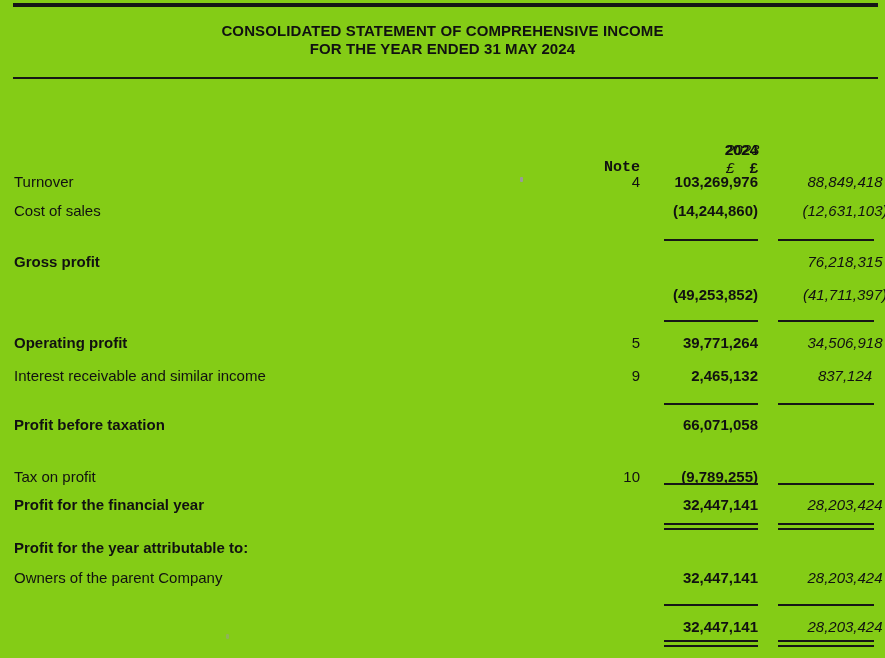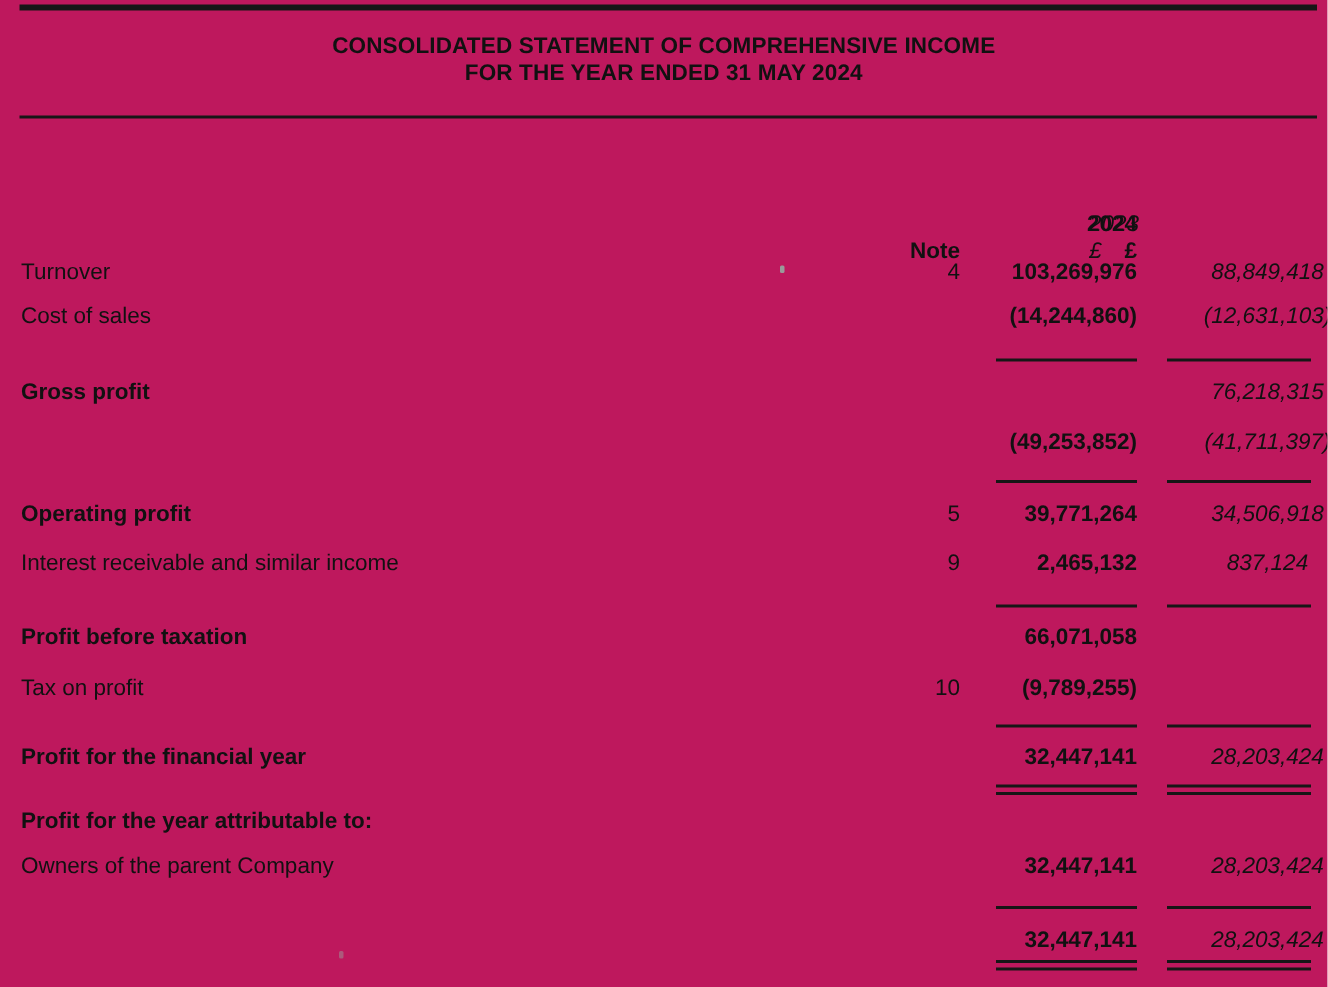--- a/index.html
+++ b/index.html
@@ -4,37 +4,37 @@
 <style>
   html, body {
     margin: 0; padding: 0;
     background: #ffffff;
     font-family: "Liberation Sans", "DejaVu Sans", sans-serif;
     color: #111111;
   }
   .page {
     position: relative;
     width: 885px; height: 658px;
-    background: #be185d;
+    background: #84cc16;
     overflow: hidden;
   }
   
   .hr { position: absolute; left: 13px; width: 865px; background: #161616; }
   .hr.top { top: 3px; height: 4px; }
   .hr.sub { top: 77px; height: 2px; }
 
   
   .title {
     position: absolute; top: 22px; left: 0; width: 885px;
     text-align: center; font-weight: bold; font-size: 15px; line-height: 18px;
     letter-spacing: 0.1px;
   }
 
   
-  .col-note { position: absolute; left: 560px; width: 80px;  text-align: right; }
+  .col-note { position: absolute; left: 560px; width: 80px;  text-align: right; font-family: Liberation Mono, monospace; }
   .col-24   { position: absolute; left: 608px; width: 150px; text-align: right; }
   .col-23   { position: absolute; left: 726px; width: 150px; text-align: left; }
 
   .colhead { font-size: 15px; line-height: 18px; margin-top: 40px; }
   .bold    { font-weight: bold; }
   .ital    { font-style: italic; }
 
   
   .row { position: absolute; left: 0; width: 885px; height: 20px; font-size: 15px; line-height: 20px; }
   .row .lbl { position: absolute; left: 14px; white-space: nowrap; }
@@ -120,21 +120,21 @@
   </div>
 
   <div class="rline c24" style="top:403px"></div>
   <div class="rline c23" style="top:403px"></div>
 
   <div class="row" style="top:415px">
     <span class="lbl bold">Profit before taxation</span>
     <span class="v24">66,071,058</span>
   </div>
 
-  <div class="row" style="top:449px">
+  <div class="row" style="top:467px">
     <span class="lbl">Tax on profit</span>
     <span class="note">10</span>
     <span class="v24">(9,789,255)</span>
   </div>
 
   <div class="rline c24" style="top:483px"></div>
   <div class="rline c23" style="top:483px"></div>
 
   <div class="row" style="top:495px">
     <span class="lbl bold">Profit for the financial year</span>

